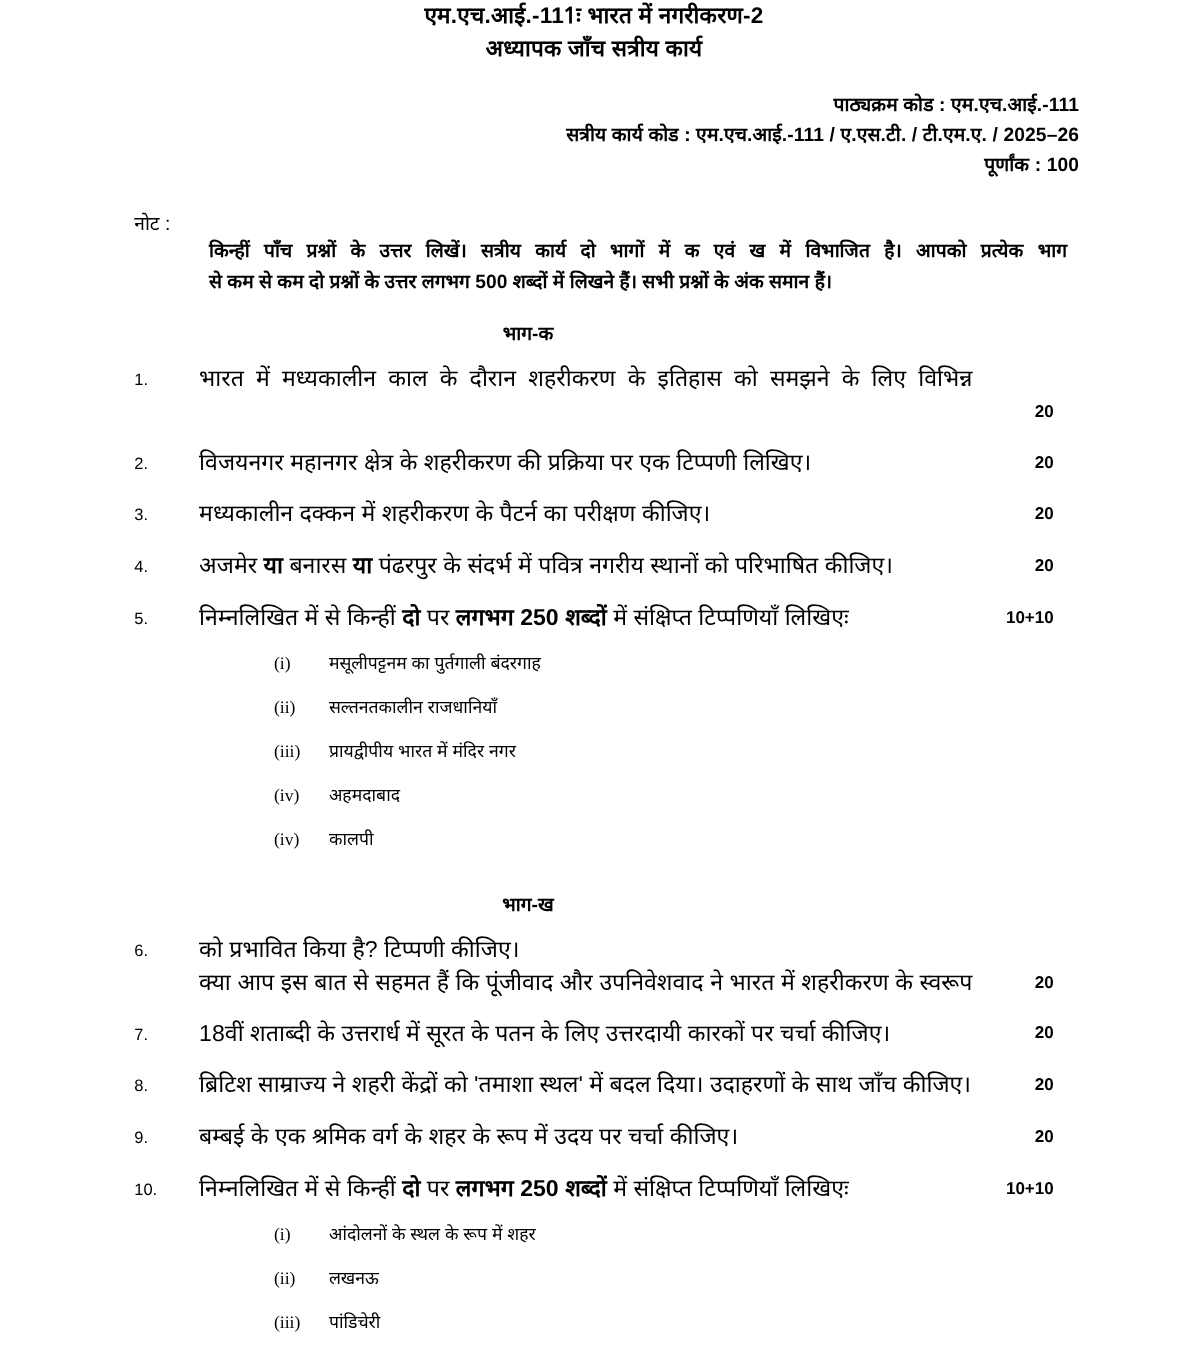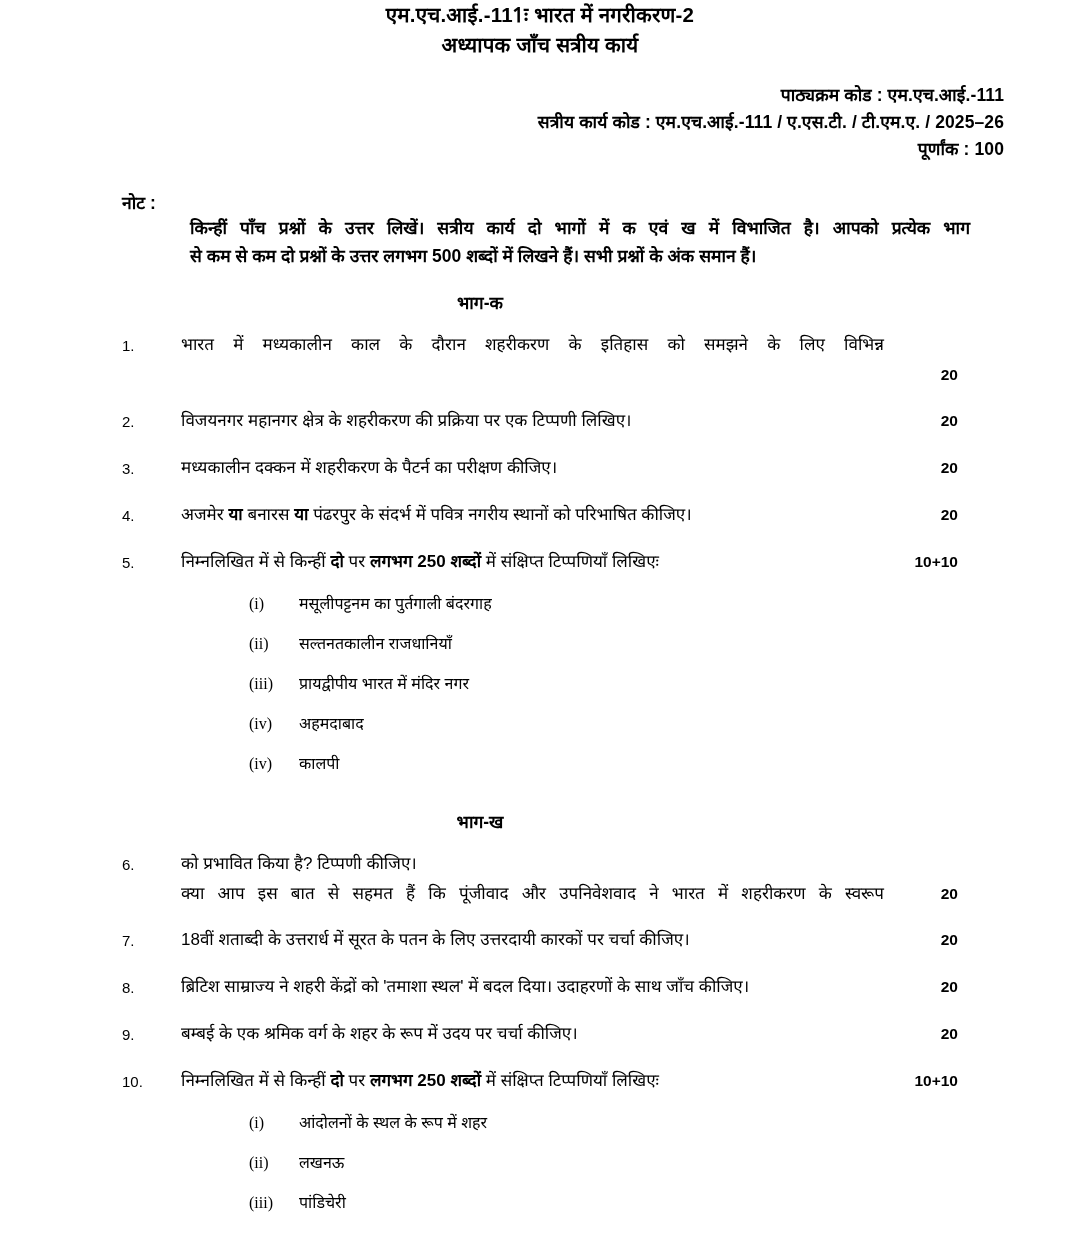--- a/index.html
+++ b/index.html
@@ -30,41 +30,41 @@
   .title-line {
     font-size: 20.5px;
     font-weight: bold;
     line-height: 30px;
     letter-spacing: 0.2px;
   }
 
   
   .code-block {
     margin-top: 22px;
-    padding-right: 76px;
+    padding-right: 99px;
     text-align: right;
   }
   .code-line {
     font-size: 17.5px;
     font-weight: bold;
     line-height: 27px;
     letter-spacing: 0.1px;
   }
 
   
   .note-row {
     display: flex;
     margin-top: 26px;
     padding-left: 122px;
     padding-right: 110px;
   }
   .note-label {
     flex: 0 0 68px;
     font-size: 17.5px;
-    font-weight: bold;
+    font-weight: normal;
     line-height: 28px;
   }
   .note-body {
     flex: 1 1 auto;
     font-size: 17.5px;
     font-weight: bold;
     line-height: 28px;
     text-align: justify;
     text-justify: inter-word;
   }
@@ -94,21 +94,21 @@
     flex: 0 0 59px;
     font-size: 15px;
     line-height: 30px;
     padding-top: 1px;
   }
   .q-body {
     flex: 1 1 auto;
     min-width: 0;
   }
   .q-text {
-    font-size: 17px;
+    font-size: 21px;
     line-height: 30px;
     text-align: justify;
   }
   .q-text .line { display: block; }
   .q-text .line.fill { text-align-last: justify; }
   .q-text b { font-weight: bold; }
   .q-marks {
     flex: 0 0 74px;
     text-align: right;
     font-size: 15.5px;

